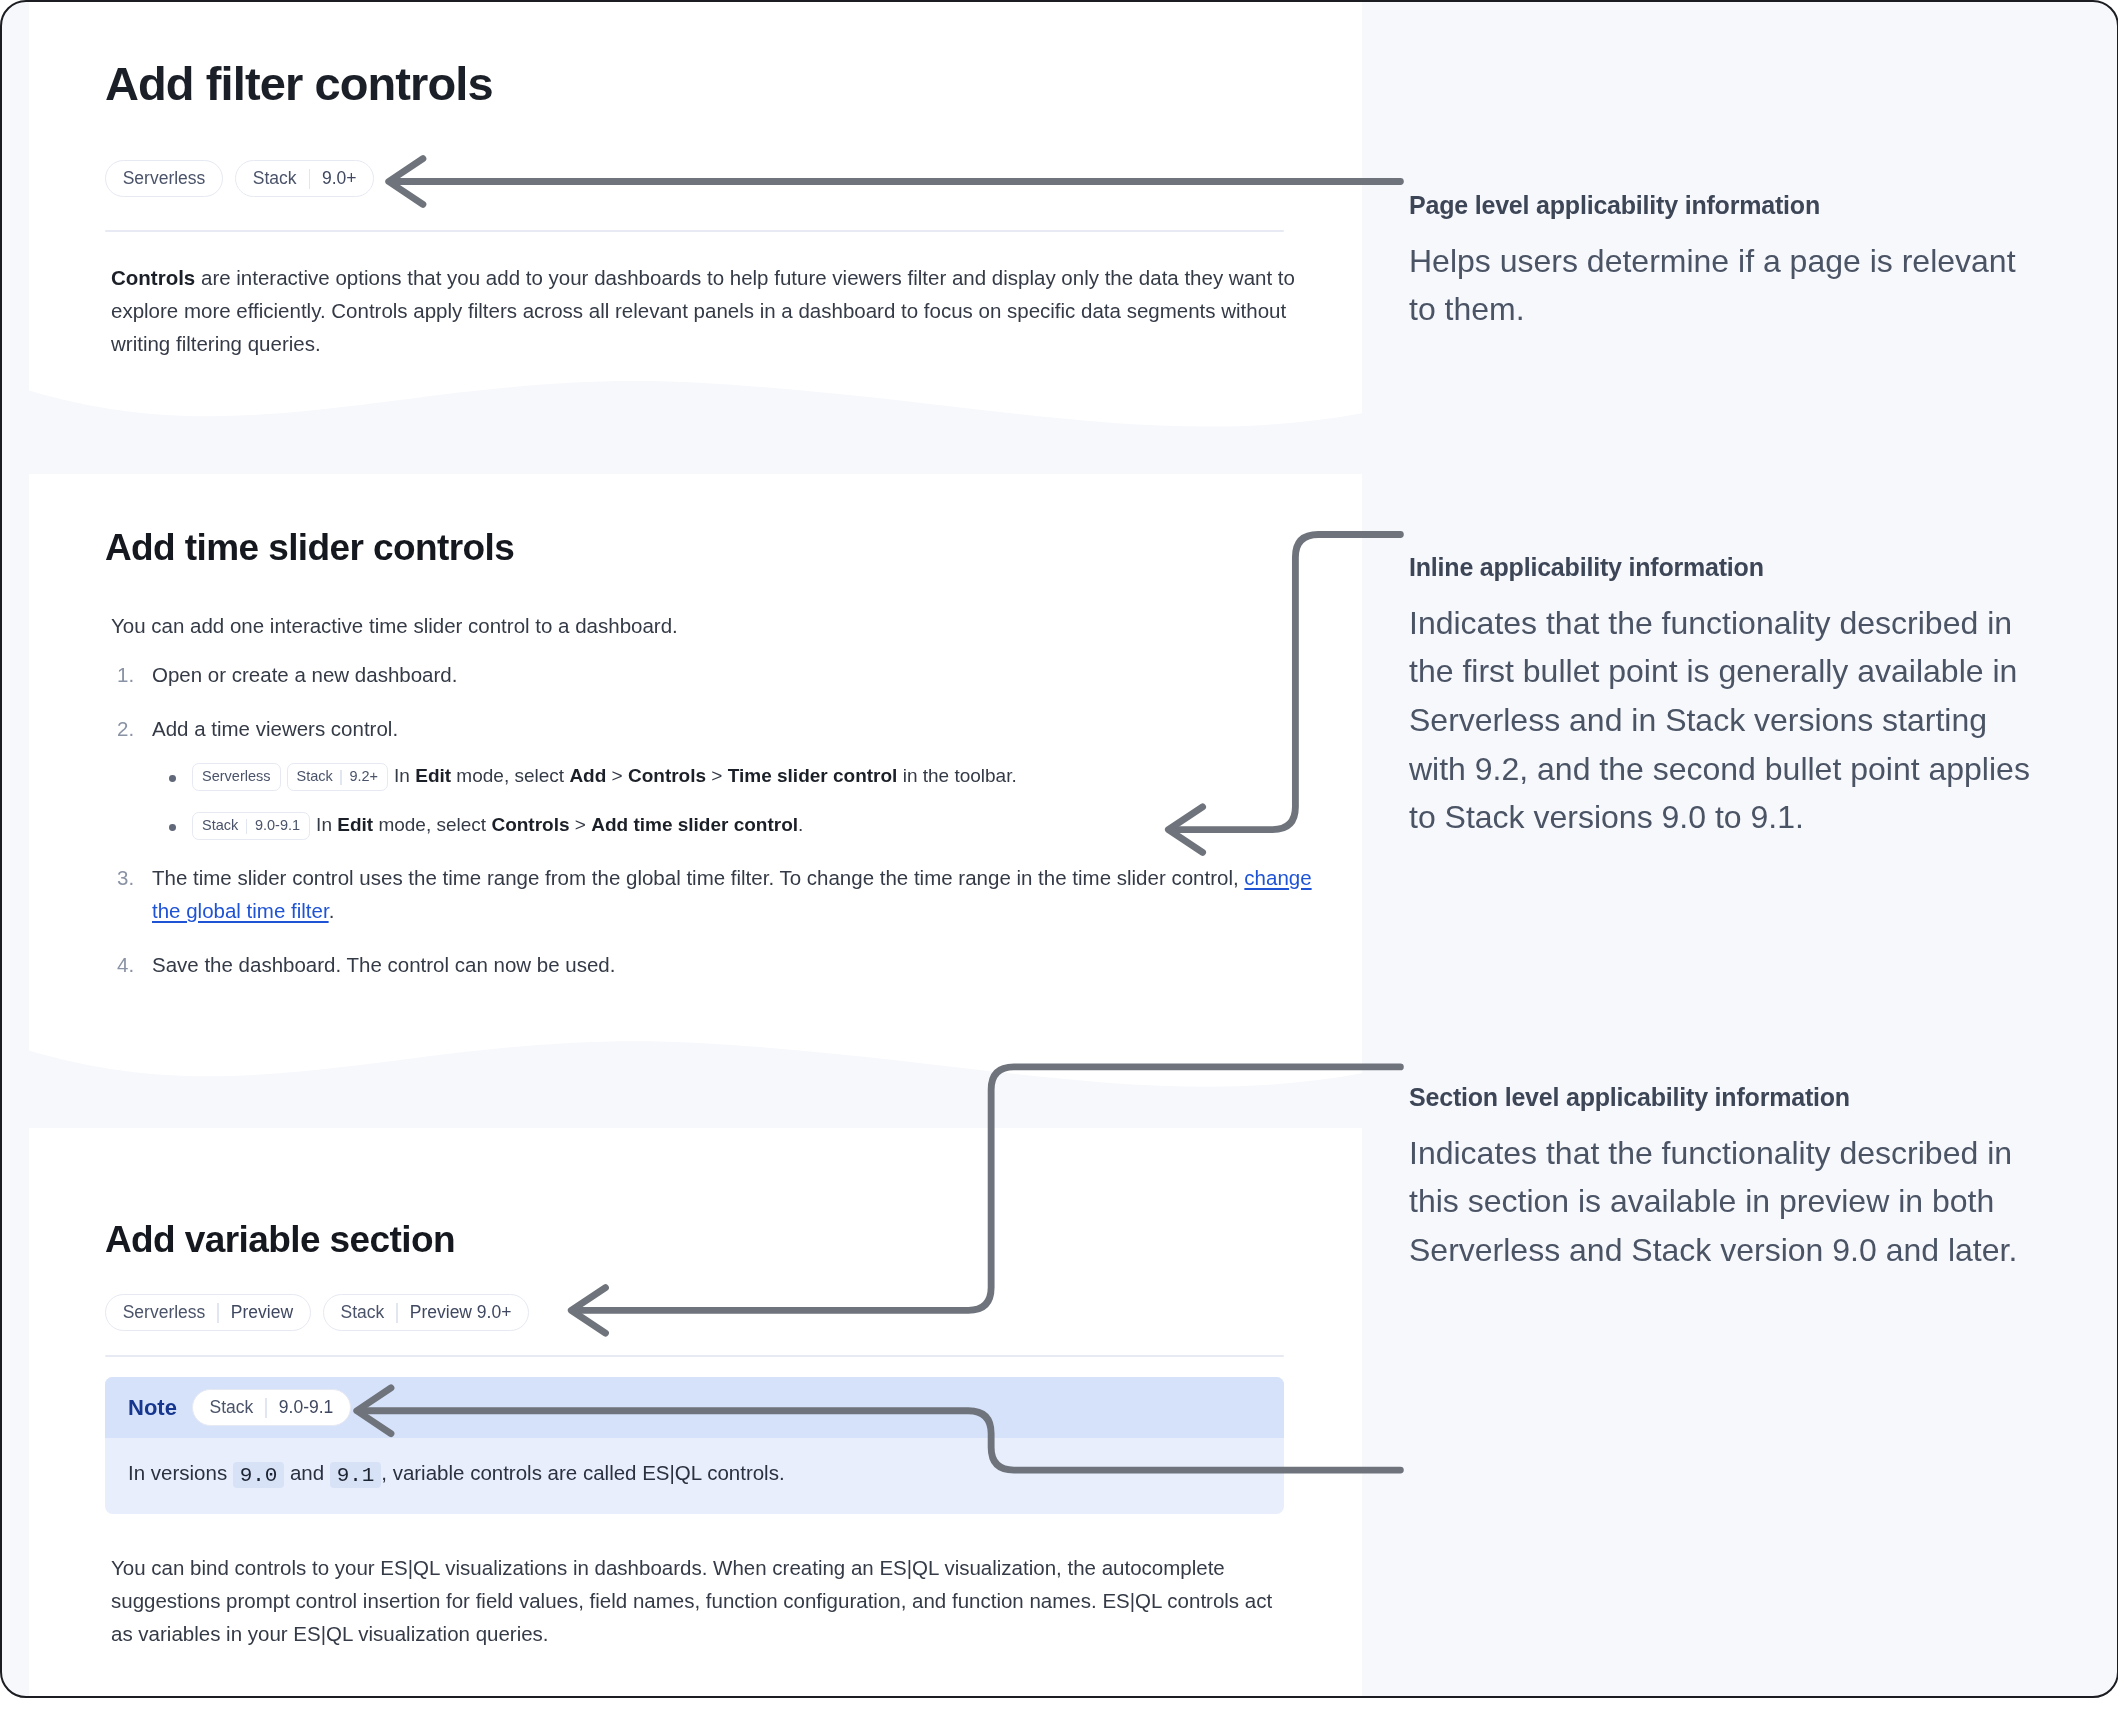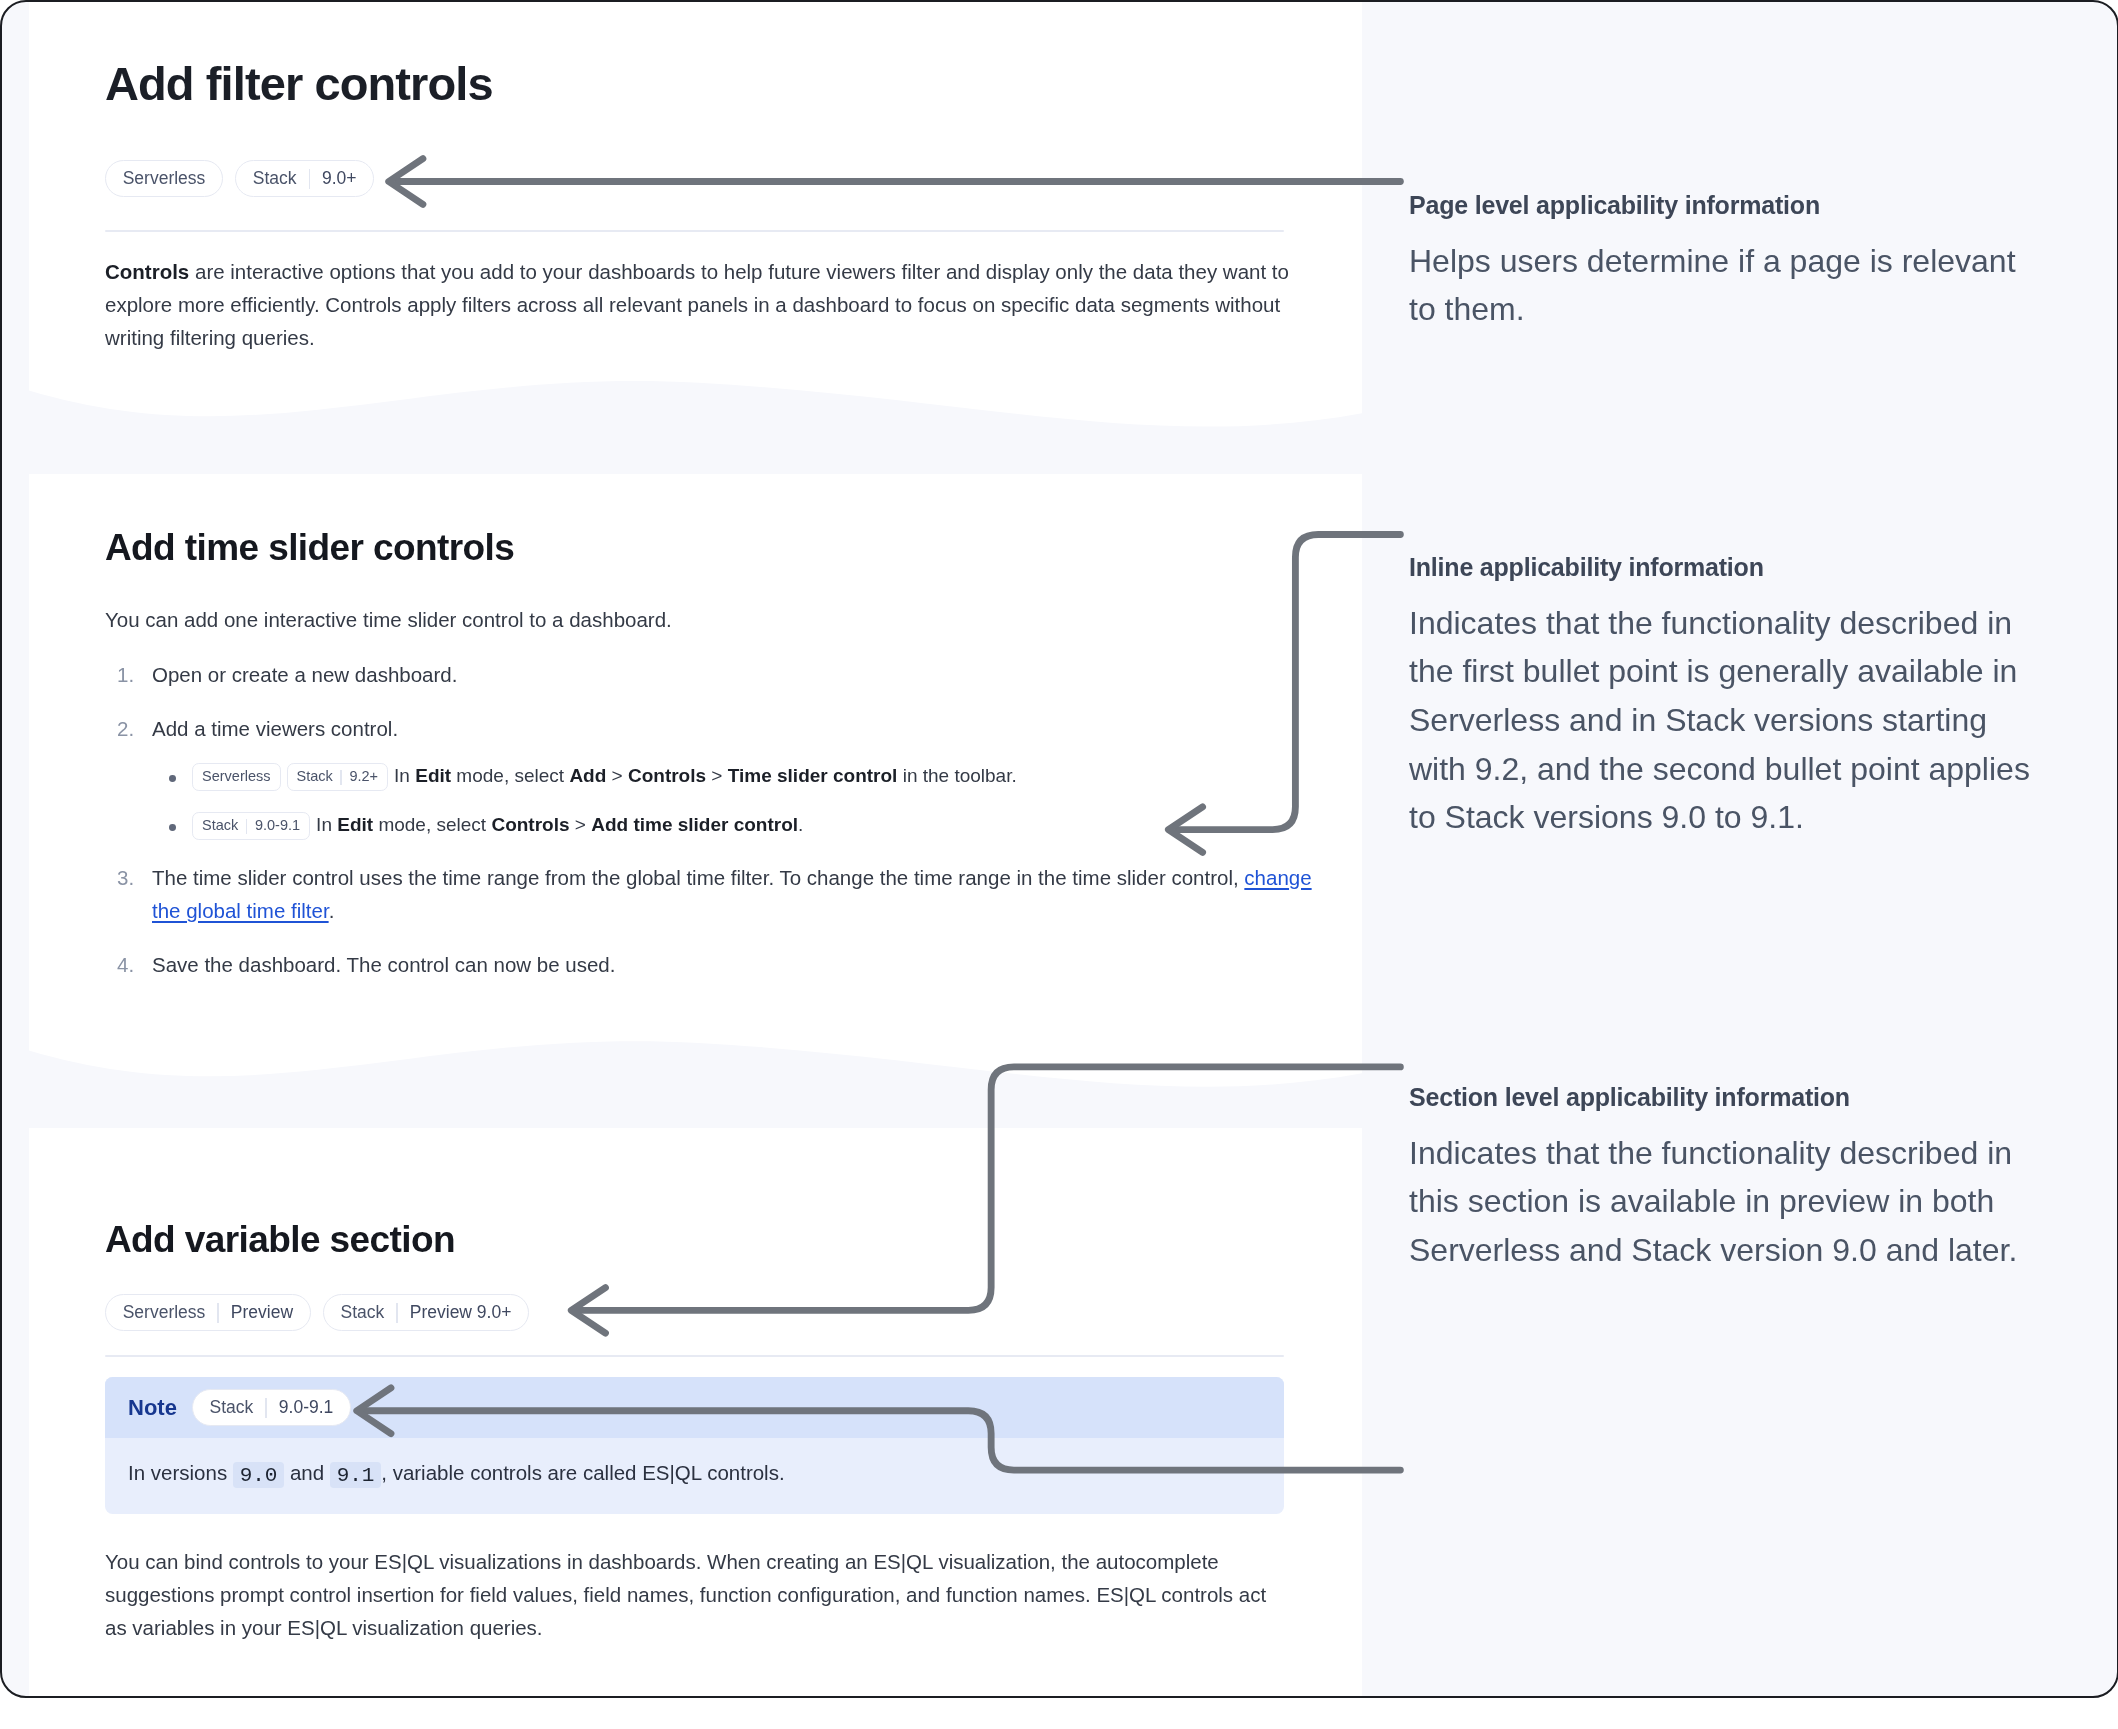--- a/index.html
+++ b/index.html
@@ -80,21 +80,21 @@
   h2.section-title {
     margin: 0;
     font-size: 37px;
     line-height: 1.15;
     font-weight: 700;
     letter-spacing: -0.6px;
     color: #15181f;
   }
 
   p.body {
-    margin: 0;
+    margin: 6px;
     font-size: 20.5px;
     line-height: 1.62;
     color: #343a46;
   }
   p.body b, .bold { font-weight: 700; color: #1b1f27; }
 
   .rule {
     height: 2.3px;
     background: #e7eaf3;
     border-radius: 1.5px;

